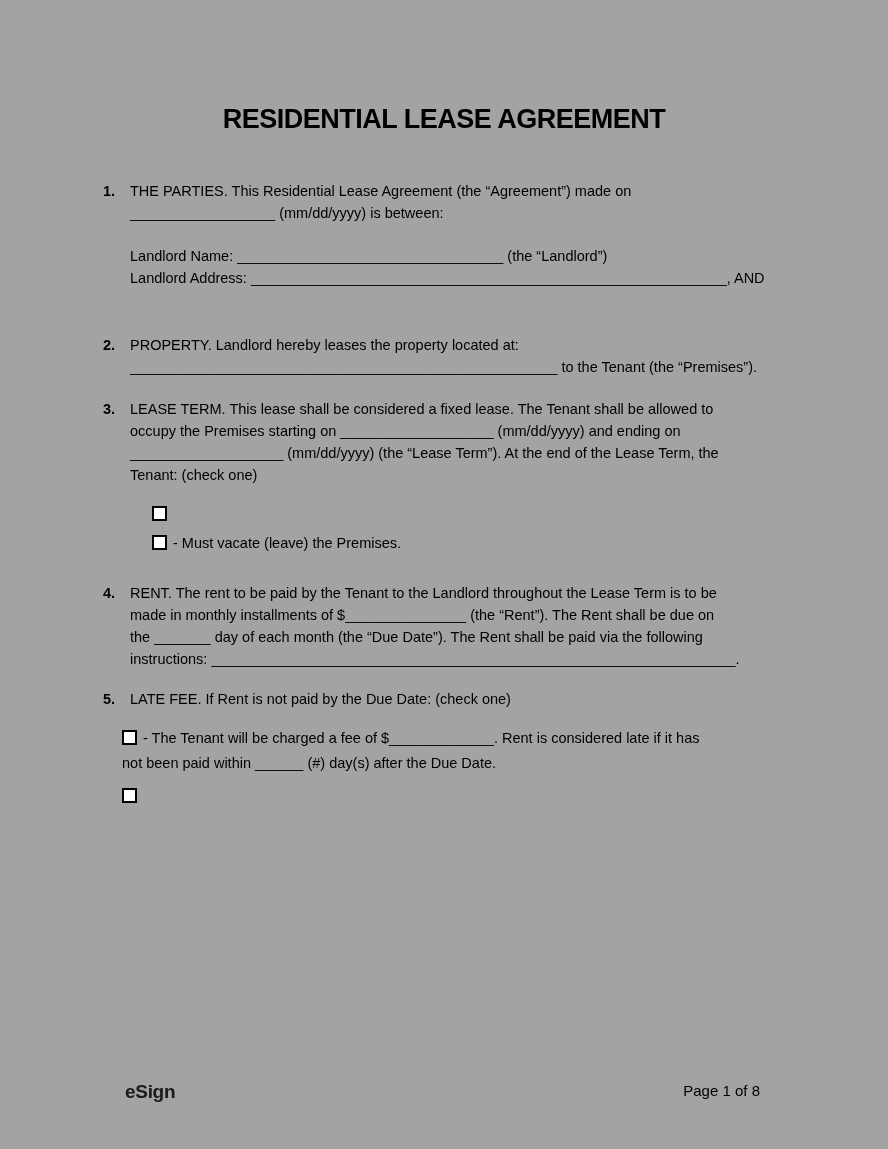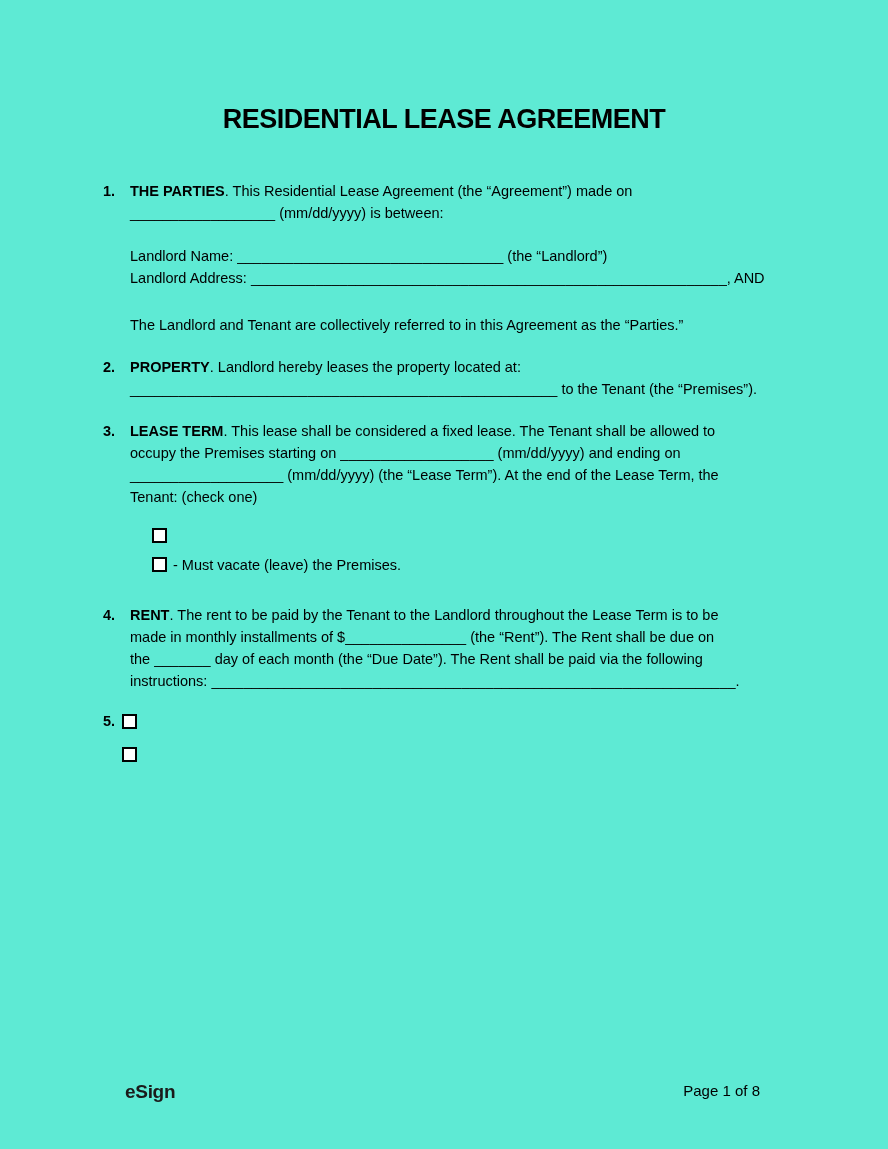--- a/index.html
+++ b/index.html
@@ -1,20 +1,20 @@
 <!DOCTYPE html>
 <html><head>
 <meta charset="utf-8">
 <style>
   html, body { margin: 0; padding: 0; background: #ffffff; }
   .page {
     position: relative;
     width: 888px;
     height: 1149px;
-    background: #5eead4;
+    background: #a3a3a3;
     color: #000000;
     font-family: "Liberation Sans", sans-serif;
     font-size: 14.5px;
     line-height: 22px;
     overflow: hidden;
   }
   .doc-title {
     margin: 0;
     padding-top: 104px;
     text-align: center;
@@ -26,21 +26,21 @@
   .content {
     margin: 46px 88px 0 103px;
   }
   .sec {
     display: grid;
     grid-template-columns: 27px 1fr;
   }
   .num { font-weight: 700; }
   .para { margin: 0 0 21px 0; white-space: pre-line; }
   .para:last-child { margin-bottom: 0; }
-  .b { font-weight: 700; }
+  .b { font-weight: 400; }
   .sec-1 { margin-bottom: 20px; }
   .sec-2 { margin-bottom: 20px; }
   .sec-3 { margin-bottom: 22px; }
   .sec-4 { margin-bottom: 18px; }
   .sec-3 .para.lead { margin-bottom: 16px; }
   .sec-5 .para.lead { margin-bottom: 16px; }
   .cb-items-indented { margin-left: 22px; }
   .cb-items-outdented { margin-left: -8px; }
   .cb-item {
     line-height: 25px;
@@ -84,21 +84,20 @@
 
   <div class="content">
 
     <section class="sec sec-1">
       <div class="num">1.</div>
       <div class="body">
         <p class="para"><strong class="b">THE PARTIES</strong><span>. This Residential Lease Agreement (the “Agreement”) made on
 __________________ (mm/dd/yyyy) is between:</span></p>
         <p class="para" style="margin-bottom:25px"><span>Landlord Name: _________________________________ (the “Landlord”)
 Landlord Address: ___________________________________________________________, AND</span></p>
-        <p class="para"><span>The Landlord and Tenant are collectively referred to in this Agreement as the “Parties.”</span></p>
       </div>
     </section>
 
     <section class="sec sec-2">
       <div class="num">2.</div>
       <div class="body">
         <p class="para"><strong class="b">PROPERTY</strong><span>. Landlord hereby leases the property located at:
 _____________________________________________________ to the Tenant (the “Premises”).</span></p>
       </div>
     </section>
@@ -123,22 +122,24 @@
         <p class="para"><strong class="b">RENT</strong><span>. The rent to be paid by the Tenant to the Landlord throughout the Lease Term is to be
 made in monthly installments of $_______________ (the “Rent”). The Rent shall be due on
 the _______ day of each month (the “Due Date”). The Rent shall be paid via the following
 instructions: _________________________________________________________________.</span></p>
       </div>
     </section>
 
     <section class="sec sec-5">
       <div class="num">5.</div>
       <div class="body">
+        <p class="para lead"><strong class="b">LATE FEE</strong><span>. If Rent is not paid by the Due Date: (check one)</span></p>
         <div class="cb-items-outdented">
-          <div class="cb-item"><span class="cb"></span></div>
+          <div class="cb-item"><span class="cb"></span><span class="cb-label">- The Tenant will be charged a fee of $_____________. Rent is considered late if it has
+not been paid within ______ (#) day(s) after the Due Date.</span></div>
           <div class="cb-item"><span class="cb"></span></div>
         </div>
       </div>
     </section>
 
   </div>
 
   <div class="footer">
     <div class="brand">eSign</div>
     <div class="page-num">Page 1 of 8</div>

